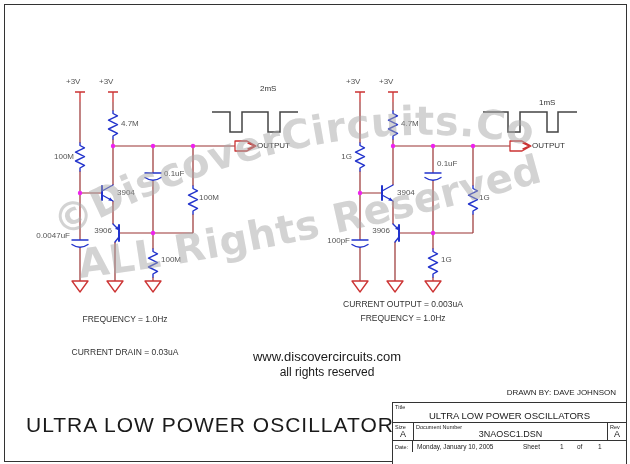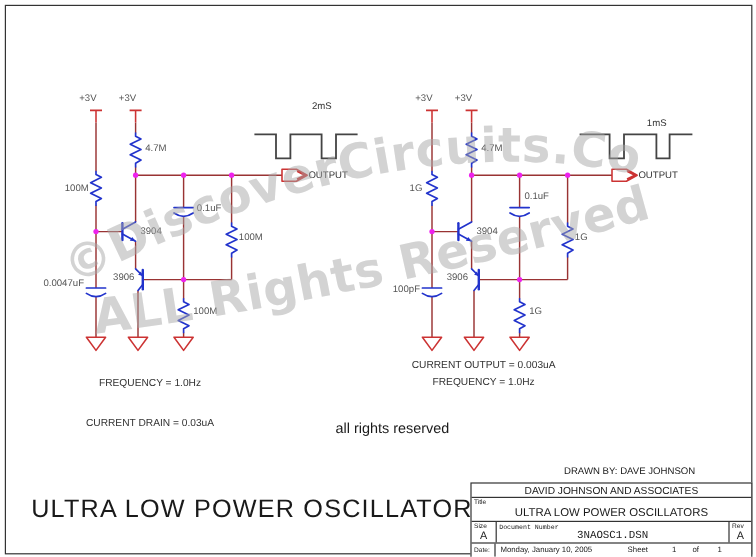--- a/index.html
+++ b/index.html
@@ -17,35 +17,35 @@
   .wf{stroke:var(--waveform);stroke-width:1.5;fill:none;}
   .wmtext{font-family:"DejaVu Sans",sans-serif;font-weight:bold;fill:var(--watermark);opacity:.5;letter-spacing:.5px;}
   .lbl{position:absolute;font-size:8px;color:var(--label_text);white-space:nowrap;line-height:9px;}
   .ctr{}
   .rgt{text-align:right;}
   .ann{position:absolute;font-size:8.5px;color:var(--annotation_text);white-space:nowrap;text-align:center;}
   #site-footer{left:162px;top:349px;width:330px;text-align:center;color:var(--text);}
   #site-footer .l1{font-size:13px;}
   #site-footer .l2{font-size:12px;margin-top:1px;}
   #main-title{left:26px;top:413px;font-size:21px;letter-spacing:1px;color:var(--text);white-space:nowrap;}
-  #drawn-by{left:470px;top:388px;width:146px;font-size:8px;text-align:left;color:var(--text);}
+  #drawn-by{left:470px;top:388px;width:146px;font-size:8px;text-align:right;color:var(--text);}
   #title-block{left:392px;top:402px;width:233px;height:62px;border:1px solid var(--border);
                background:#fff;font-size:8.5px;color:var(--text);}
   .tb-row{box-sizing:border-box;}
   #tb-company{height:12px;border-bottom:1px solid var(--border);text-align:center;line-height:12px;}
   #tb-titlerow{height:20px;border-bottom:1px solid var(--border);position:relative;}
   .tb-small{font-size:5.5px;color:var(--text);}
   #tb-titlerow .tb-small{position:absolute;left:2px;top:1px;}
   #tb-titlerow .tb-title{position:absolute;left:0;right:0;top:7px;text-align:center;font-size:9.5px;}
   #tb-row3{height:18px;border-bottom:1px solid var(--border);display:flex;}
   .tb-cell{box-sizing:border-box;position:relative;height:100%;}
   .tb-cell .tb-small{position:absolute;left:2px;top:1px;white-space:nowrap;}
   .tb-cell .tb-val{position:absolute;left:0;right:0;bottom:1px;text-align:center;font-size:9px;}
   #tb-size{width:21px;border-right:1px solid var(--border);}
-  #tb-doc{flex:1;border-right:1px solid var(--border);font-family:Liberation Mono, monospace;}
+  #tb-doc{flex:1;border-right:1px solid var(--border);}
   #tb-rev{width:18px;}
   #tb-row4{height:11px;display:flex;align-items:center;font-size:6.5px;position:relative;}
   #tb-row4 .dlabel{width:20px;padding-left:2px;border-right:1px solid var(--border);height:100%;
                    display:flex;align-items:center;box-sizing:border-box;font-size:5.5px;}
   #tb-row4 .dval{margin-left:4px;}
   #tb-row4 .sheet{position:absolute;left:130px;}
   #tb-row4 .s1{position:absolute;left:167px;}
   #tb-row4 .of{position:absolute;left:184px;}
   #tb-row4 .s2{position:absolute;left:205px;}
 </style>
@@ -175,27 +175,27 @@
 <svg width="630" height="464" viewBox="0 0 630 464" style="pointer-events:none;">
   <defs>
     <path id="wmp1" d="M62,238 Q330,95 552,150"></path>
     <path id="wmp2" d="M80,278 Q300,250 548,180"></path>
   </defs>
   <text class="wmtext" font-size="40"><textPath href="#wmp1">©DiscoverCircuits.Com</textPath></text>
   <text class="wmtext" font-size="40"><textPath href="#wmp2">ALL Rights Reserved</textPath></text>
 </svg>
 
 <div id="site-footer" class="abs">
+  <div class="l1">www.discovercircuits.com</div>
   <div class="l2">all rights reserved</div>
 </div>
 <div id="main-title" class="abs">ULTRA LOW POWER OSCILLATORS</div>
 <div id="drawn-by" class="abs">DRAWN BY: DAVE JOHNSON</div>
 
 <div id="title-block" class="abs">
-  <div id="tb-company" class="tb-row">DAVID JOHNSON AND ASSOCIATES</div>
   <div id="tb-titlerow" class="tb-row">
     <span class="tb-small">Title</span>
     <div class="tb-title">ULTRA LOW POWER OSCILLATORS</div>
   </div>
   <div id="tb-row3" class="tb-row">
     <div id="tb-size" class="tb-cell">
       <span class="tb-small">Size</span>
       <div class="tb-val">A</div>
     </div>
     <div id="tb-doc" class="tb-cell">

